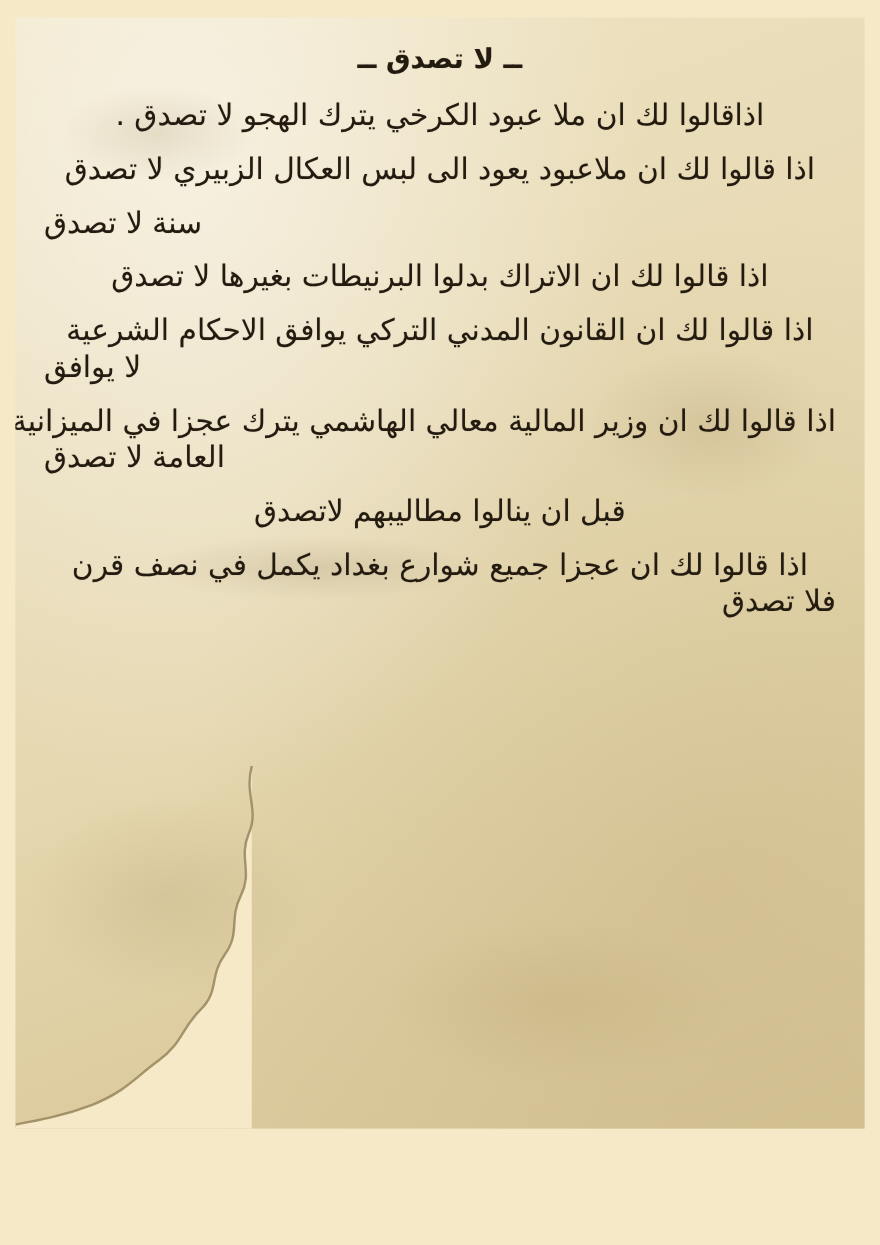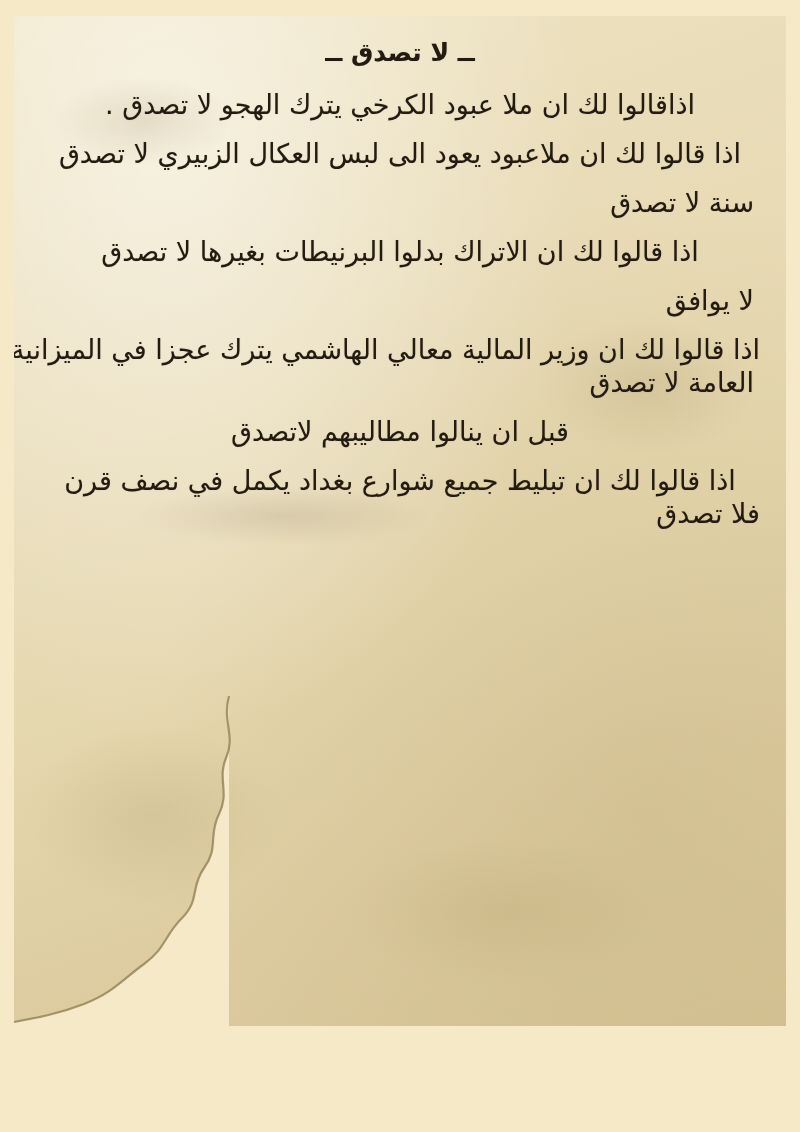--- a/index.html
+++ b/index.html
@@ -80,21 +80,21 @@
     white-space: nowrap;
     text-shadow: 0 0 1px rgba(40,28,14,0.25);
   }
   .title {
     font-size: 25px;
     letter-spacing: 1px;
     margin-bottom: 26px;
     font-weight: bold;
   }
   .center  { text-align: center; }
-  .right   { text-align: right; padding-right: 6px; }
+  .right   { text-align: left; padding-right: 6px; }
   .left    { text-align: right;  padding-left: 6px; }
 
   
   .verse { margin-bottom: 22px; }
   .refrain { margin-bottom: 22px; }
 </style>
 </head>
 <body>
 
 <div id="page-frame">
@@ -108,25 +108,26 @@
     <div class="stain s5"></div>
 
     <div id="text-block">
 
       <div class="line title center">ــ لا تصدق ــ</div>
 
       <div class="line center verse">اذاقالوا لك ان ملا عبود الكرخي يترك الهجو لا تصدق .</div>
       <div class="line center verse">اذا قالوا لك ان ملاعبود يعود الى لبس العكال الزبيري لا تصدق</div>
       <div class="line right refrain">سنة لا تصدق</div>
       <div class="line center verse">اذا قالوا لك ان الاتراك بدلوا البرنيطات بغيرها لا تصدق</div>
+      <div class="line center">اذا قالوا لك ان القانون المدني التركي يوافق الاحكام الشرعية</div>
       <div class="line right refrain">لا يوافق</div>
       <div class="line center">اذا قالوا لك ان وزير المالية معالي الهاشمي يترك عجزا في الميزانية</div>
       <div class="line right refrain">العامة لا تصدق</div>
       <div class="line center refrain">قبل ان ينالوا مطاليبهم لاتصدق</div>
-      <div class="line center">اذا قالوا لك ان تبليط جميع شوارع بغداد يكمل في نصف قرن</div>
+      <div class="line center">اذا قالوا لك ان عجزا جميع شوارع بغداد يكمل في نصف قرن</div>
       <div class="line left refrain">فلا تصدق</div>
 
     </div>
 
     <svg id="tear" viewBox="0 0 360 330" preserveAspectRatio="none">
       <path class="edge" d="M 215 0
                C 208 26, 222 40, 212 62
                C 203 84, 216 96, 205 118
                C 194 140, 205 152, 190 172
                C 176 192, 186 204, 168 222

